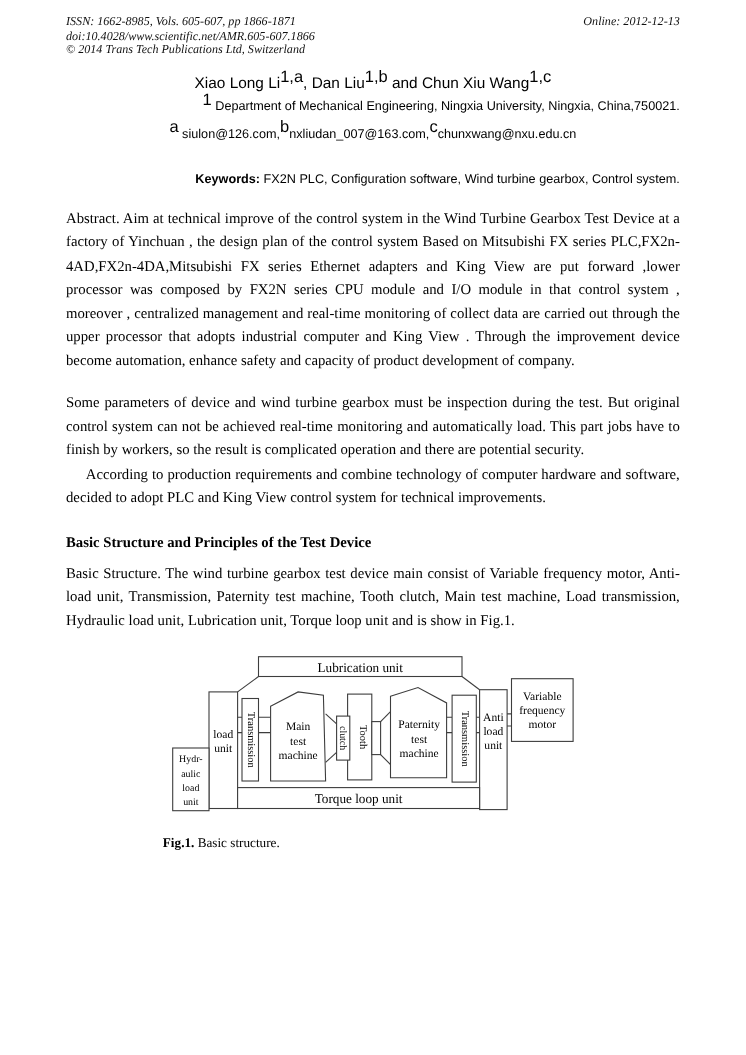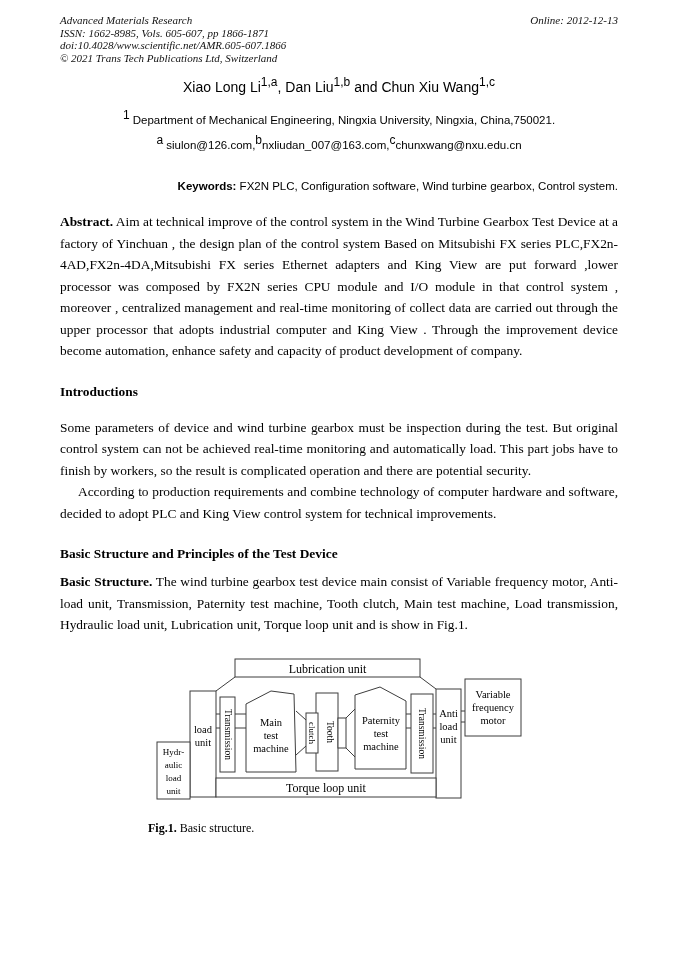--- a/index.html
+++ b/index.html
@@ -5,27 +5,27 @@
   html,body{margin:0;padding:0;background:#ffffff;}
   body{width:678px;height:959px;overflow:hidden;color:#000;}
   .page{padding:14px 60px 0 60px;}
   .hdr{display:flex;justify-content:space-between;align-items:flex-start;
        font:italic 11px/12.5px "Liberation Serif", serif;color:#111;}
   .hdr-left div{white-space:nowrap;}
   .hdr-right{white-space:nowrap;margin-left:45px;}
   .title{font:bold 15.5px/22px "Liberation Sans", sans-serif;text-align:center;
          margin:26px 30px 0 30px;color:#000;}
   .authors{margin-top:14px;text-align:center;font:14px/18px "Liberation Sans", sans-serif;}
-  .authors sup, .affil sup, .emails sup{font-size:12px;vertical-align:super;line-height:0;}
-  .affil{margin-top:17px;text-align:center;font:11.5px/14px "Liberation Sans", sans-serif;}
+  .authors sup, .affil sup, .emails sup{font-size:15px;vertical-align:super;line-height:0;}
+  .affil{margin-top:6px;text-align:right;font:11.5px/14px "Liberation Sans", sans-serif;}
   .emails{margin-top:11px;text-align:center;font:11.5px/14px "Liberation Sans", sans-serif;}
   .keywords{margin-top:27px;font:11.5px/15px "Liberation Sans", sans-serif;text-align:right;}
   .kw-label{font-weight:bold;}
   .para{font:13.4px/21.5px "Liberation Serif", serif;text-align:justify;margin:17px 0 0 0;}
-  .para .b{font-weight:bold;}
+  .para .b{font-weight:normal;}
   .heading{font:bold 13.4px/17px "Liberation Serif", serif;margin:21px 0 0 0;text-align:left;}
   .p-follow{margin-top:0;text-indent:18px;}
   .figwrap{margin:20px 0 0 88px;width:382px;}
   .figwrap svg{display:block;}
   svg .box{fill:#ffffff;stroke:#3d3d3d;stroke-width:1;}
   svg .ln{stroke:#3d3d3d;stroke-width:1;}
   svg text{font-family:"Liberation Serif", serif;fill:#000;}
   .ft12{font-size:12px;}
   .ft105{font-size:10.5px;}
   .ft9{font-size:9px;}
@@ -33,40 +33,38 @@
   .caption{margin-top:14px;font:12px/16px "Liberation Serif", serif;}
   .caption .b{font-weight:bold;}
 </style>
 </head>
 <body>
 
 <div class="page">
 
   <div class="hdr">
     <div class="hdr-left">
-      <div>Advanced Materials Research</div>
       <div>ISSN: 1662-8985, Vols. 605-607, pp 1866-1871</div>
       <div>doi:10.4028/www.scientific.net/AMR.605-607.1866</div>
-      <div>© 2021 Trans Tech Publications Ltd, Switzerland</div>
+      <div>© 2014 Trans Tech Publications Ltd, Switzerland</div>
     </div>
     <div class="hdr-right">Online: 2012-12-13</div>
   </div>
 
 
   <div class="authors"><span>Xiao Long Li</span><sup>1,a</sup><span>, Dan Liu</span><sup>1,b</sup><span> and Chun Xiu Wang</span><sup>1,c</sup></div>
 
   <div class="affil"><sup>1</sup><span> Department of Mechanical Engineering, Ningxia University, Ningxia, China,750021.</span></div>
 
   <div class="emails"><sup>a</sup><span> siulon@126.com,</span><sup>b</sup><span>nxliudan_007@163.com,</span><sup>c</sup><span>chunxwang@nxu.edu.cn</span></div>
 
   <div class="keywords"><span class="kw-label">Keywords:</span><span> FX2N PLC, Configuration software, Wind turbine gearbox, Control system.</span></div>
 
   <div class="para"><span class="b">Abstract.</span><span> Aim at technical improve of the control system in the Wind Turbine Gearbox Test Device at a factory of Yinchuan , the design plan of the control system Based on Mitsubishi FX series PLC,FX2n-4AD,FX2n-4DA,Mitsubishi FX series Ethernet adapters and King View are put forward ,lower processor was composed by FX2N series CPU module and I/O module in that control system , moreover , centralized management and real-time monitoring of collect data are carried out through the upper processor that adopts industrial computer and King View . Through the improvement device become automation, enhance safety and capacity of product development of company.</span></div>
 
-  <div class="heading">Introductions</div>
 
   <div class="para">Some parameters of device and wind turbine gearbox must be inspection during the test. But original control system can not be achieved real-time monitoring and automatically load. This part jobs have to finish by workers, so the result is complicated operation and there are potential security.</div>
   <div class="para p-follow">According to production requirements and combine technology of computer hardware and software, decided to adopt PLC and King View control system for technical improvements.</div>
 
   <div class="heading">Basic Structure and Principles of the Test Device</div>
 
   <div class="para" style="margin-top:9px"><span class="b">Basic Structure.</span><span> The wind turbine gearbox test device main consist of Variable frequency motor, Anti-load unit, Transmission, Paternity test machine, Tooth clutch, Main test machine, Load transmission, Hydraulic load unit, Lubrication unit, Torque loop unit and is show in Fig.1.</span></div>
 
   <div class="figwrap">
     <svg width="382" height="150" viewBox="0 0 382 150">

